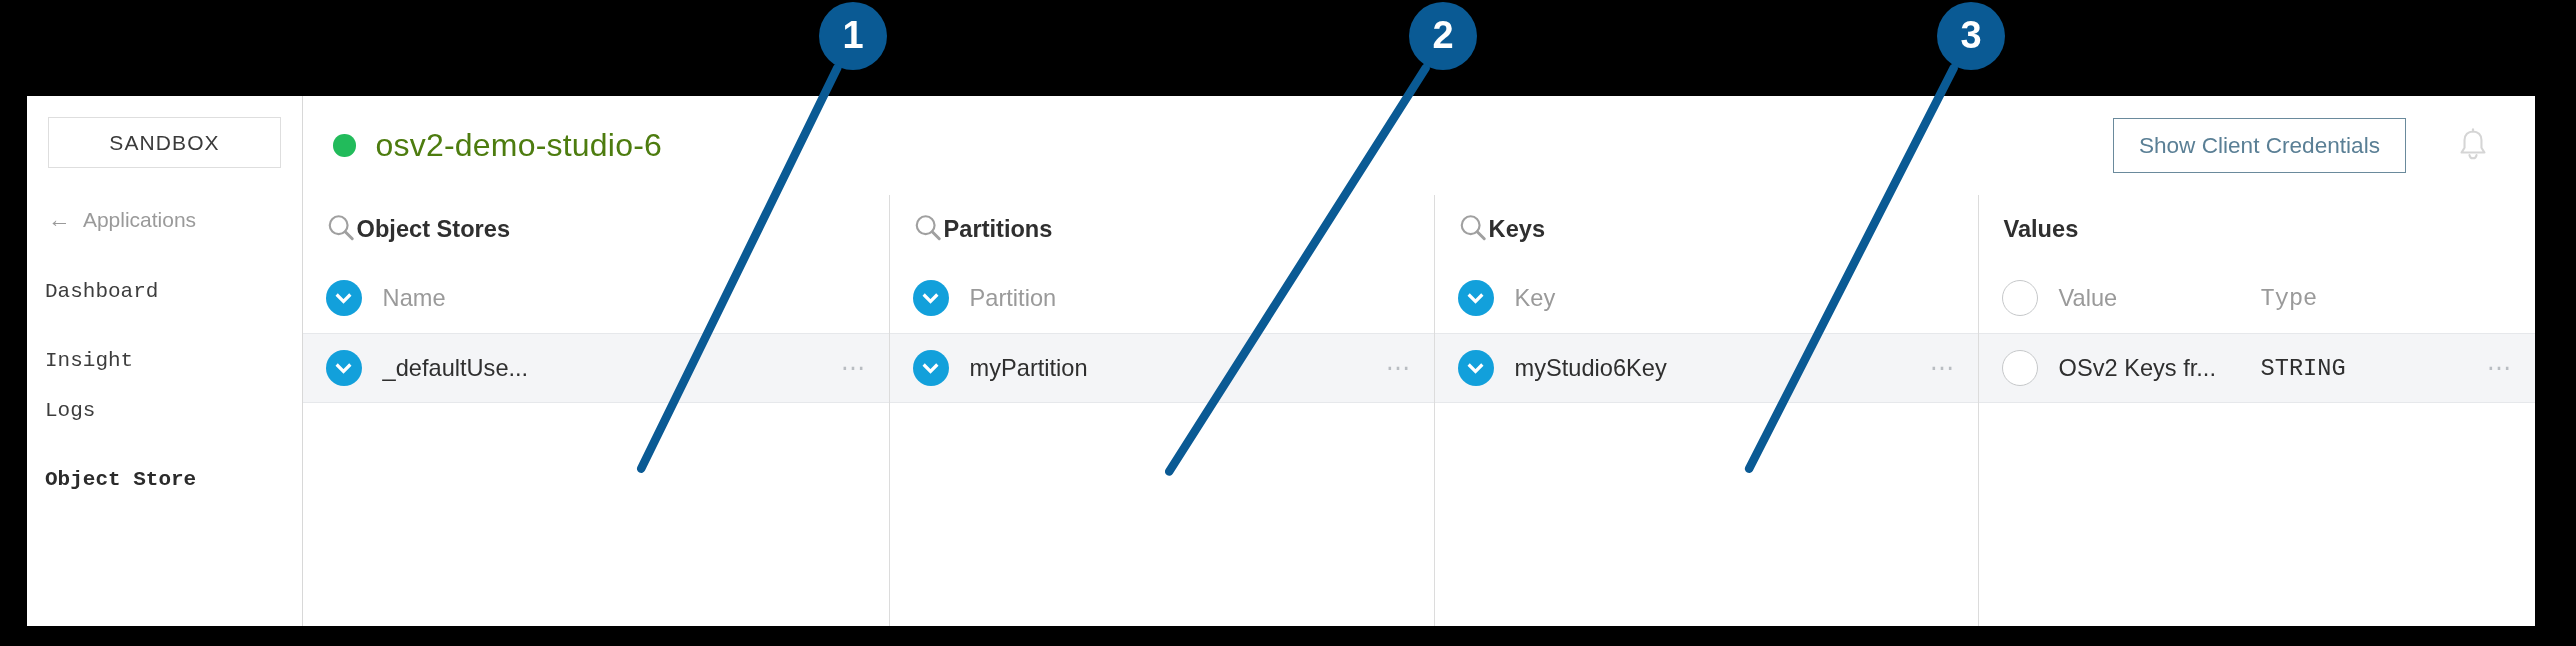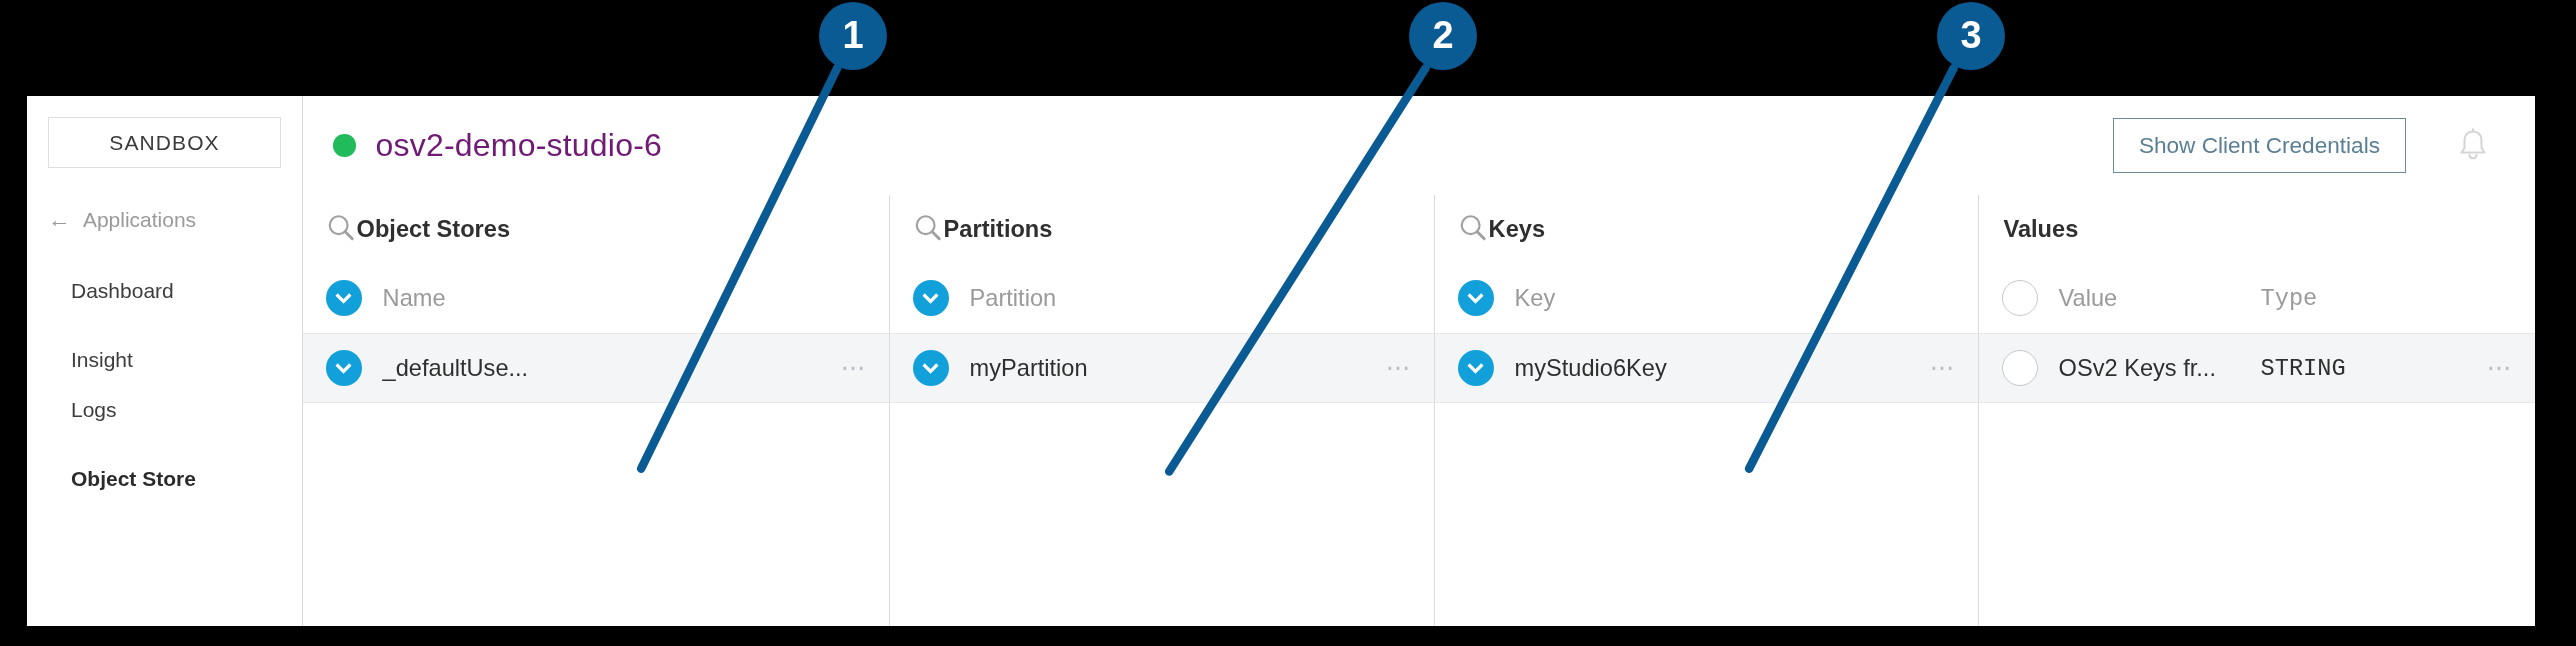--- a/index.html
+++ b/index.html
@@ -63,27 +63,28 @@
     color: #9a9a9a;
     line-height: 1;
   }
   .back-label {
     font-size: 21px;
     color: #9a9a9a;
   }
   .nav-list { margin-top: 32px; }
   .nav-item {
     position: relative;
-    padding-left: 44px;
+    padding-left: 18px;
     height: 54px;
     display: flex;
     align-items: center;
     font-size: 21px;
     color: #3d3d3d;
     cursor: pointer;
+    font-family: Liberation Mono, monospace;
   }
   .nav-item.tight { height: 50px; }
   .nav-item.spaced { margin-top: 17px; }
   .nav-item.active {
     font-weight: bold;
     color: #2b2b2b;
   }
   .nav-item.active::before {
     content: "";
     position: absolute;
@@ -108,21 +109,21 @@
   }
   .status-dot {
     width: 22.6px; height: 22.6px;
     border-radius: 50%;
     background: #22bb5b;
     flex: 0 0 22.6px;
   }
   .app-title {
     margin-left: 20px;
     font-size: 32px;
-    color: #701a75;
+    color: #4d7c0f;
     letter-spacing: 0.2px;
   }
   .title-spacer { flex: 1 1 auto; }
   .cred-btn {
     border: 0.9px solid #6a8a9c;
     background: #ffffff;
     color: #5a7f95;
     font-size: 22.6px;
     padding: 13.2px 24.5px;
     cursor: pointer;

